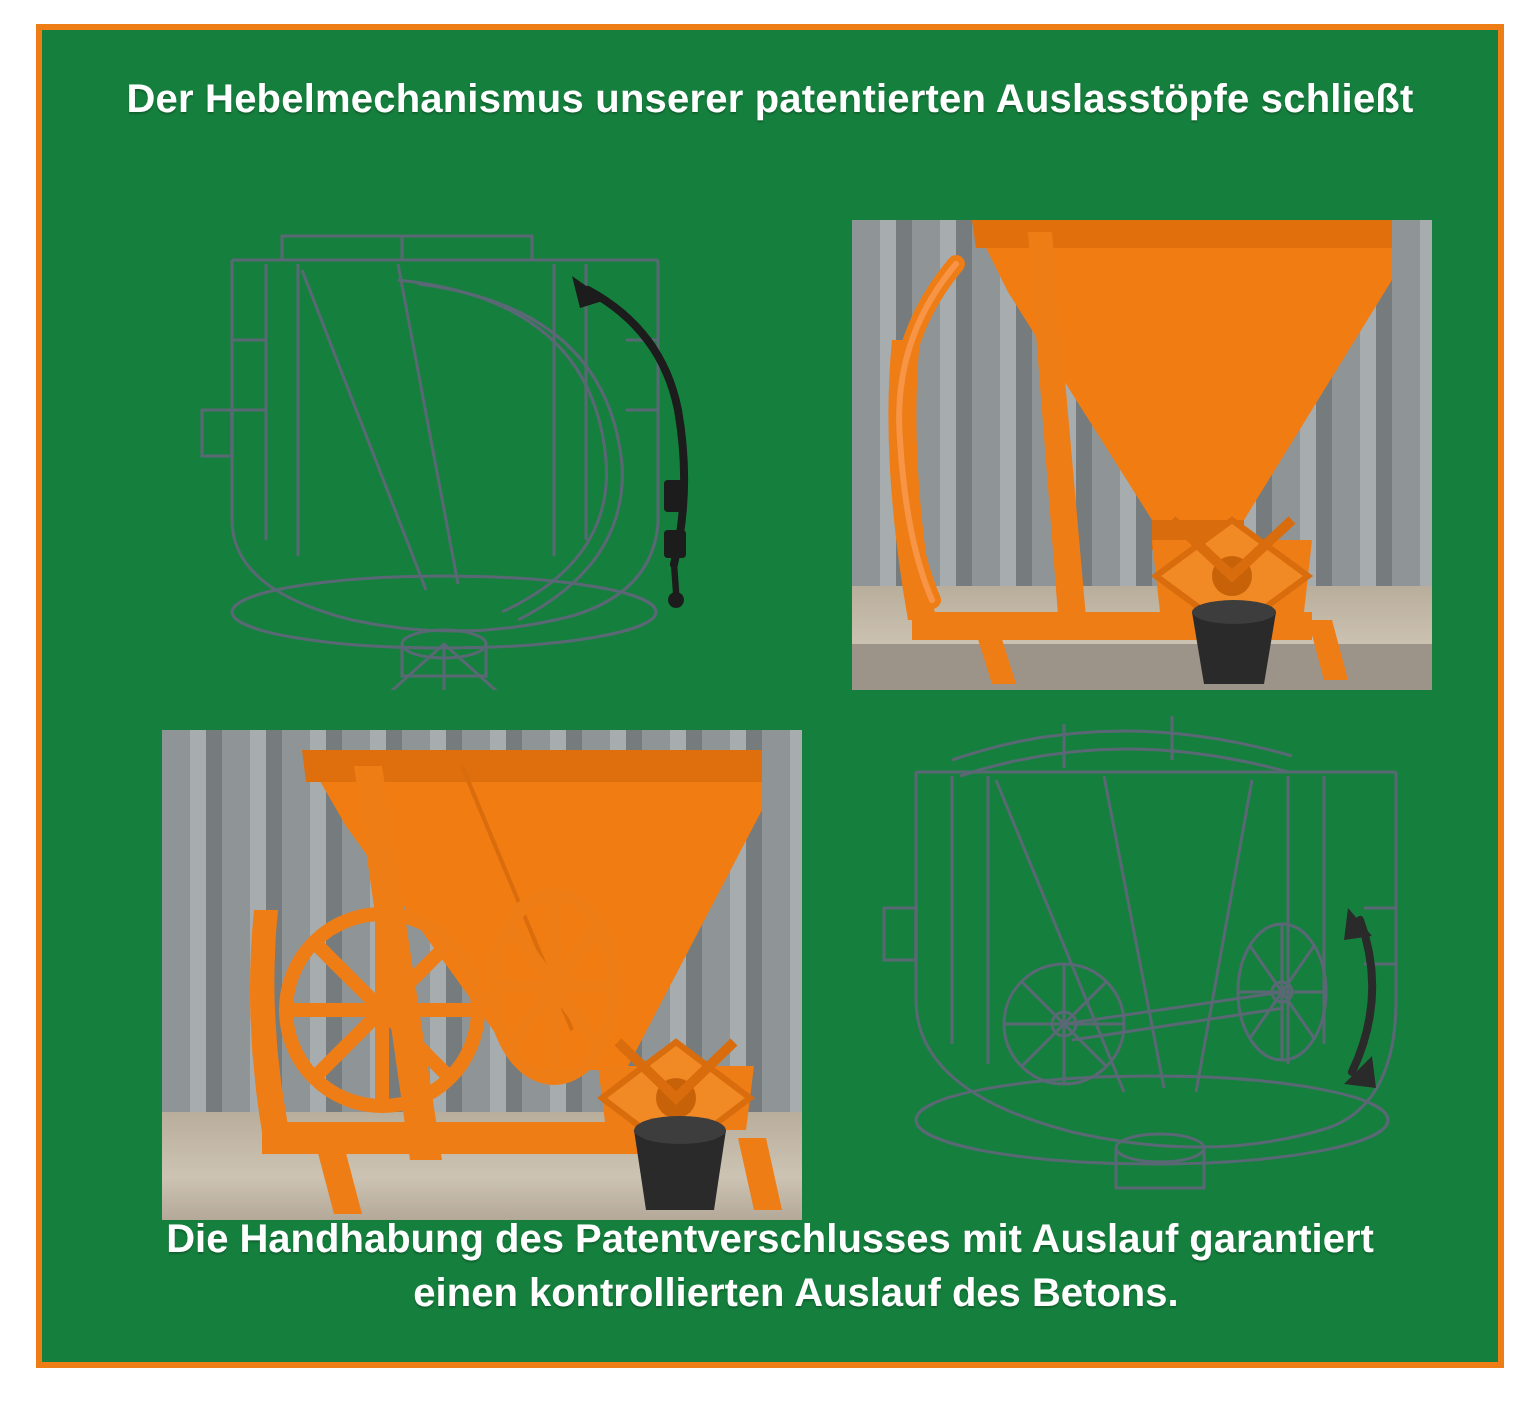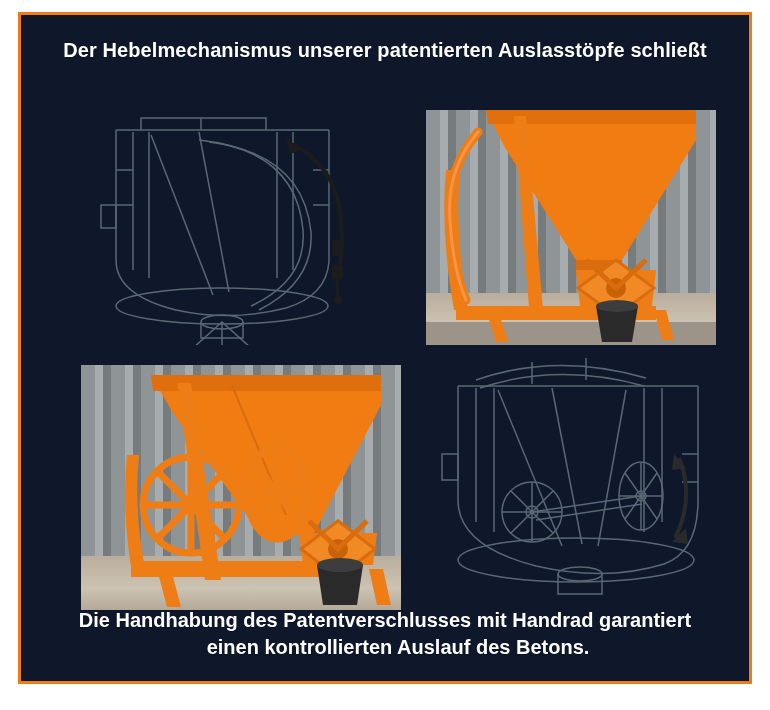--- a/index.html
+++ b/index.html
@@ -12,21 +12,21 @@
     height: 710px;
     font-family: "Liberation Sans", sans-serif;
     overflow: hidden;
   }
   .poster {
     position: absolute;
     left: 18px;
     top: 12px;
     width: 734px;
     height: 672px;
-    background: #0f172a;
+    background: #15803d;
     border: 3px solid #ef7d16;
     box-sizing: border-box;
     overflow: hidden;
   }
   .headline {
     position: absolute;
     left: 0;
     top: 22px;
     width: 100%;
     text-align: center;
@@ -297,17 +297,17 @@
 
       <g fill="none" stroke="#2a2a2a" stroke-width="4" stroke-linecap="round">
         <path d="M244 110 Q258 148 240 186"></path>
       </g>
       <path d="M236 192 L250 178 L252 194 Z" fill="#2a2a2a"></path>
       <path d="M238 104 L250 118 L236 120 Z" fill="#2a2a2a"></path>
     </svg>
   </div>
 
   <div class="footline">
-    <span>Die Handhabung des Patentverschlusses mit Handrad garantiert</span>
+    <span>Die Handhabung des Patentverschlusses mit Auslauf garantiert</span>
     <span class="line2">einen kontrollierten Auslauf des Betons.</span>
   </div>
 
 </div>
 
 </body></html>

